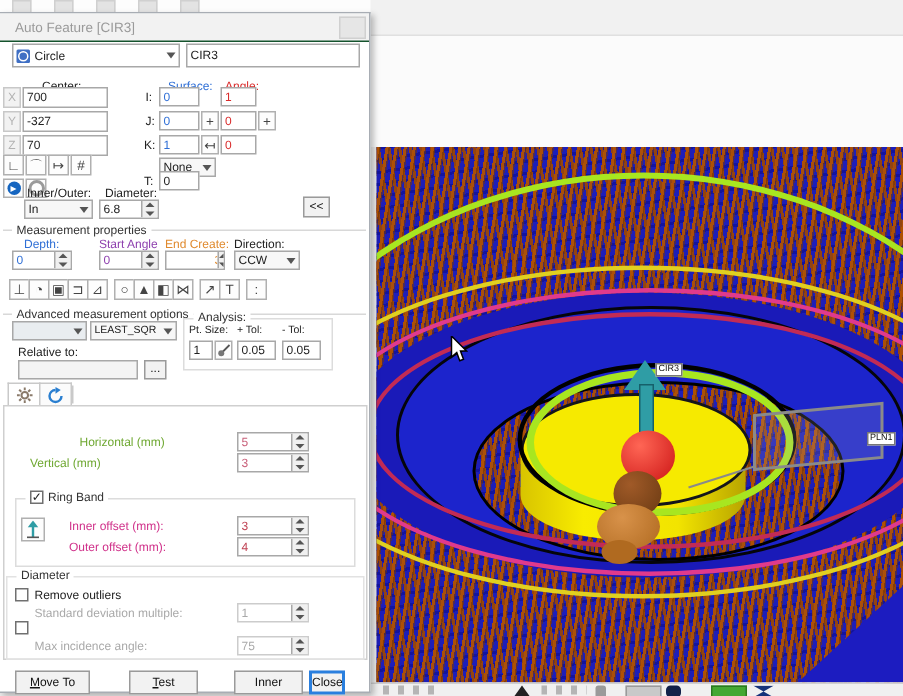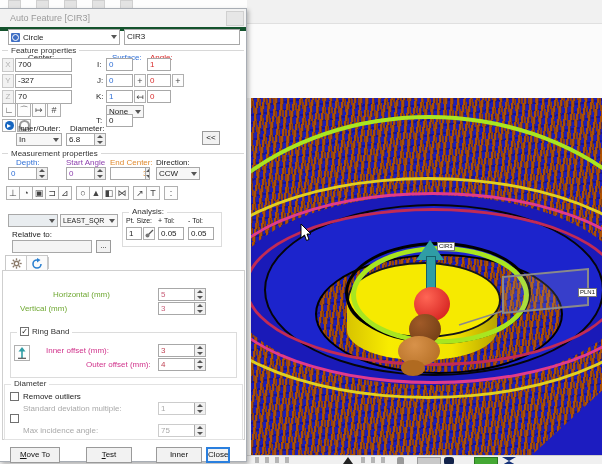--- a/index.html
+++ b/index.html
@@ -20,21 +20,21 @@
     repeating-linear-gradient(99deg, rgba(178,82,0,.95) 0 2px, rgba(120,55,0,.55) 2px 3px, rgba(0,0,0,0) 3px 6px),
     repeating-linear-gradient(81deg, rgba(160,72,0,.9) 0 2px, rgba(0,0,0,0) 2px 7px),
     repeating-linear-gradient(171deg, rgba(10,10,130,.5) 0 2px, rgba(0,0,0,0) 2px 8px);}
   .ell{position:absolute;border-radius:50%;}
   .ring{position:absolute;border-radius:50%;background:transparent;}
   .vlabel{position:absolute;background:#fff;border:1px solid #777;color:#111;
           font-size:6px;line-height:7px;padding:0 1px;white-space:nowrap;z-index:40;}
   
   .dialog{left:0;top:8px;width:247px;height:454px;background:#fff;border:1px solid #a8adb4;border-left:none;
           box-shadow:2px 2px 4px rgba(0,0,0,.25);box-sizing:border-box;z-index:50;}
-  .titlebar{position:absolute;left:0;top:0;width:100%;height:18px;background:#f2f2f2;border-bottom:4px solid #14532d;}
+  .titlebar{position:absolute;left:0;top:0;width:100%;height:18px;background:#f2f2f2;border-bottom:1px solid #14532d;}
   .title{position:absolute;left:10px;top:4px;font-size:9px;color:#9a9a9a;}
   .tb-btn{position:absolute;top:2px;width:16px;height:13px;background:#e6e6e6;border:1px solid #d0d0d0;}
   .lab{position:absolute;white-space:nowrap;font-size:8px;color:#222;}
   .fld{position:absolute;background:#fff;border:1px solid #a8a8a8;font-size:8px;line-height:11px;
        padding:0 2px;white-space:nowrap;overflow:hidden;box-sizing:border-box;}
   .blu{color:#2f6fd6;} .red{color:#d92b2b;} .grn{color:#6fa832;} .mag{color:#d0318a;}
   .pur{color:#8d3fae;} .org{color:#e08a2e;} .gry{color:#a9a9a9;} .pnk{color:#c9607a;}
   .spinfld{display:flex;padding:0;}
   .spinfld .v{flex:1;padding:0 2px;line-height:11px;overflow:hidden;}
   .spn{width:10px;border-left:1px solid #a8a8a8;background:#f0f0f0;display:flex;flex-direction:column;
@@ -146,23 +146,20 @@
 
     <div class="cmb" style="left:8px;top:20px;width:112px;height:16px;background:#fff;">
       <span style="width:9px;height:9px;background:#3f6fc4;border-radius:1px;margin-right:3px;display:inline-flex;align-items:center;justify-content:center;">
         <span style="width:5px;height:5px;border:1px solid #fff;border-radius:50%;"></span>
       </span>
       <span>Circle</span>
       <span class="ca"></span>
     </div>
     <div class="fld" style="left:124px;top:20px;width:116px;height:16px;line-height:14px;">CIR3</div>
 
-    <div class="sh" style="left:2px;top:37px;width:242px;">
-      <span>Feature properties</span>
-      </div>
     <div class="lab" style="left:28px;top:44px;">Center:</div>
 
     <div class="axl" style="left:2px;top:49px;">X</div>
     <div class="fld" style="left:15px;top:49px;width:57px;height:14px;line-height:12px;">700</div>
     <div class="axl" style="left:2px;top:65px;">Y</div>
     <div class="fld" style="left:15px;top:65px;width:57px;height:14px;line-height:12px;">-327</div>
     <div class="axl" style="left:2px;top:81px;">Z</div>
     <div class="fld" style="left:15px;top:81px;width:57px;height:14px;line-height:12px;">70</div>
 
     <div class="tbtn" style="left:2px;top:94px;">∟</div>
@@ -217,21 +214,21 @@
           <i class="sd"></i>
         </span>
       </div>
     <div class="btn" style="left:202px;top:122px;width:18px;height:14px;line-height:12px;">&lt;&lt;</div>
 
     <div class="sh" style="left:2px;top:140px;width:242px;">
       <span>Measurement properties</span>
       </div>
     <div class="lab blu" style="left:16px;top:149px;">Depth:</div>
     <div class="lab pur" style="left:66px;top:149px;">Start Angle</div>
-    <div class="lab org" style="left:110px;top:149px;">End Center:</div>
+    <div class="lab org" style="left:110px;top:149px;">End Create:</div>
     <div class="lab" style="left:156px;top:149px;">Direction:</div>
 
     <div class="fld spinfld" style="left:8px;top:158px;width:40px;height:13px;">
       <span class="v blu">0</span>
         <span class="spn">
           <i class="su"></i>
           <i class="sd"></i>
         </span>
       </div>
     <div class="fld spinfld" style="left:66px;top:158px;width:40px;height:13px;">
@@ -259,20 +256,23 @@
     <div class="tbtn" style="left:45px;top:177px;">⊐</div>
     <div class="tbtn" style="left:58px;top:177px;">⊿</div>
     <div class="tbtn" style="left:76px;top:177px;">○</div>
     <div class="tbtn" style="left:89px;top:177px;">▲</div>
     <div class="tbtn" style="left:102px;top:177px;">◧</div>
     <div class="tbtn" style="left:115px;top:177px;">⋈</div>
     <div class="tbtn" style="left:133px;top:177px;">↗</div>
     <div class="tbtn" style="left:146px;top:177px;">T</div>
     <div class="tbtn" style="left:164px;top:177px;">:</div>
 
+    <div class="sh" style="left:2px;top:196px;width:242px;">
+      <span>Advanced measurement options</span>
+      </div>
     <div class="cmb" style="left:8px;top:205px;width:50px;height:13px;background:#e9edf0;">
       <span></span>
         <span class="ca"></span>
       </div>
     <div class="cmb" style="left:60px;top:205px;width:58px;height:13px;font-size:7px;">
       <span>LEAST_SQR</span>
         <span class="ca"></span>
       </div>
 
     <div class="grp" style="left:122px;top:203px;width:100px;height:35px;">
@@ -351,21 +351,21 @@
         </svg>
       </div>
     <div class="lab mag" style="left:46px;top:337px;">Inner offset (mm):</div>
     <div class="fld spinfld" style="left:158px;top:335px;width:48px;height:13px;">
       <span class="v" style="color:#c04455;">3</span>
         <span class="spn">
           <i class="su"></i>
           <i class="sd"></i>
         </span>
       </div>
-    <div class="lab mag" style="left:46px;top:351px;margin-left:40px;">Outer offset (mm):</div>
+    <div class="lab mag" style="left:46px;top:351px;">Outer offset (mm):</div>
     <div class="fld spinfld" style="left:158px;top:349px;width:48px;height:13px;">
       <span class="v" style="color:#c04455;">4</span>
         <span class="spn">
           <i class="su"></i>
           <i class="sd"></i>
         </span>
       </div>
 
     <div class="grp" style="left:4px;top:375px;width:239px;height:56px;border-color:#e2e2e2;">
       <span class="leg">Diameter</span>

